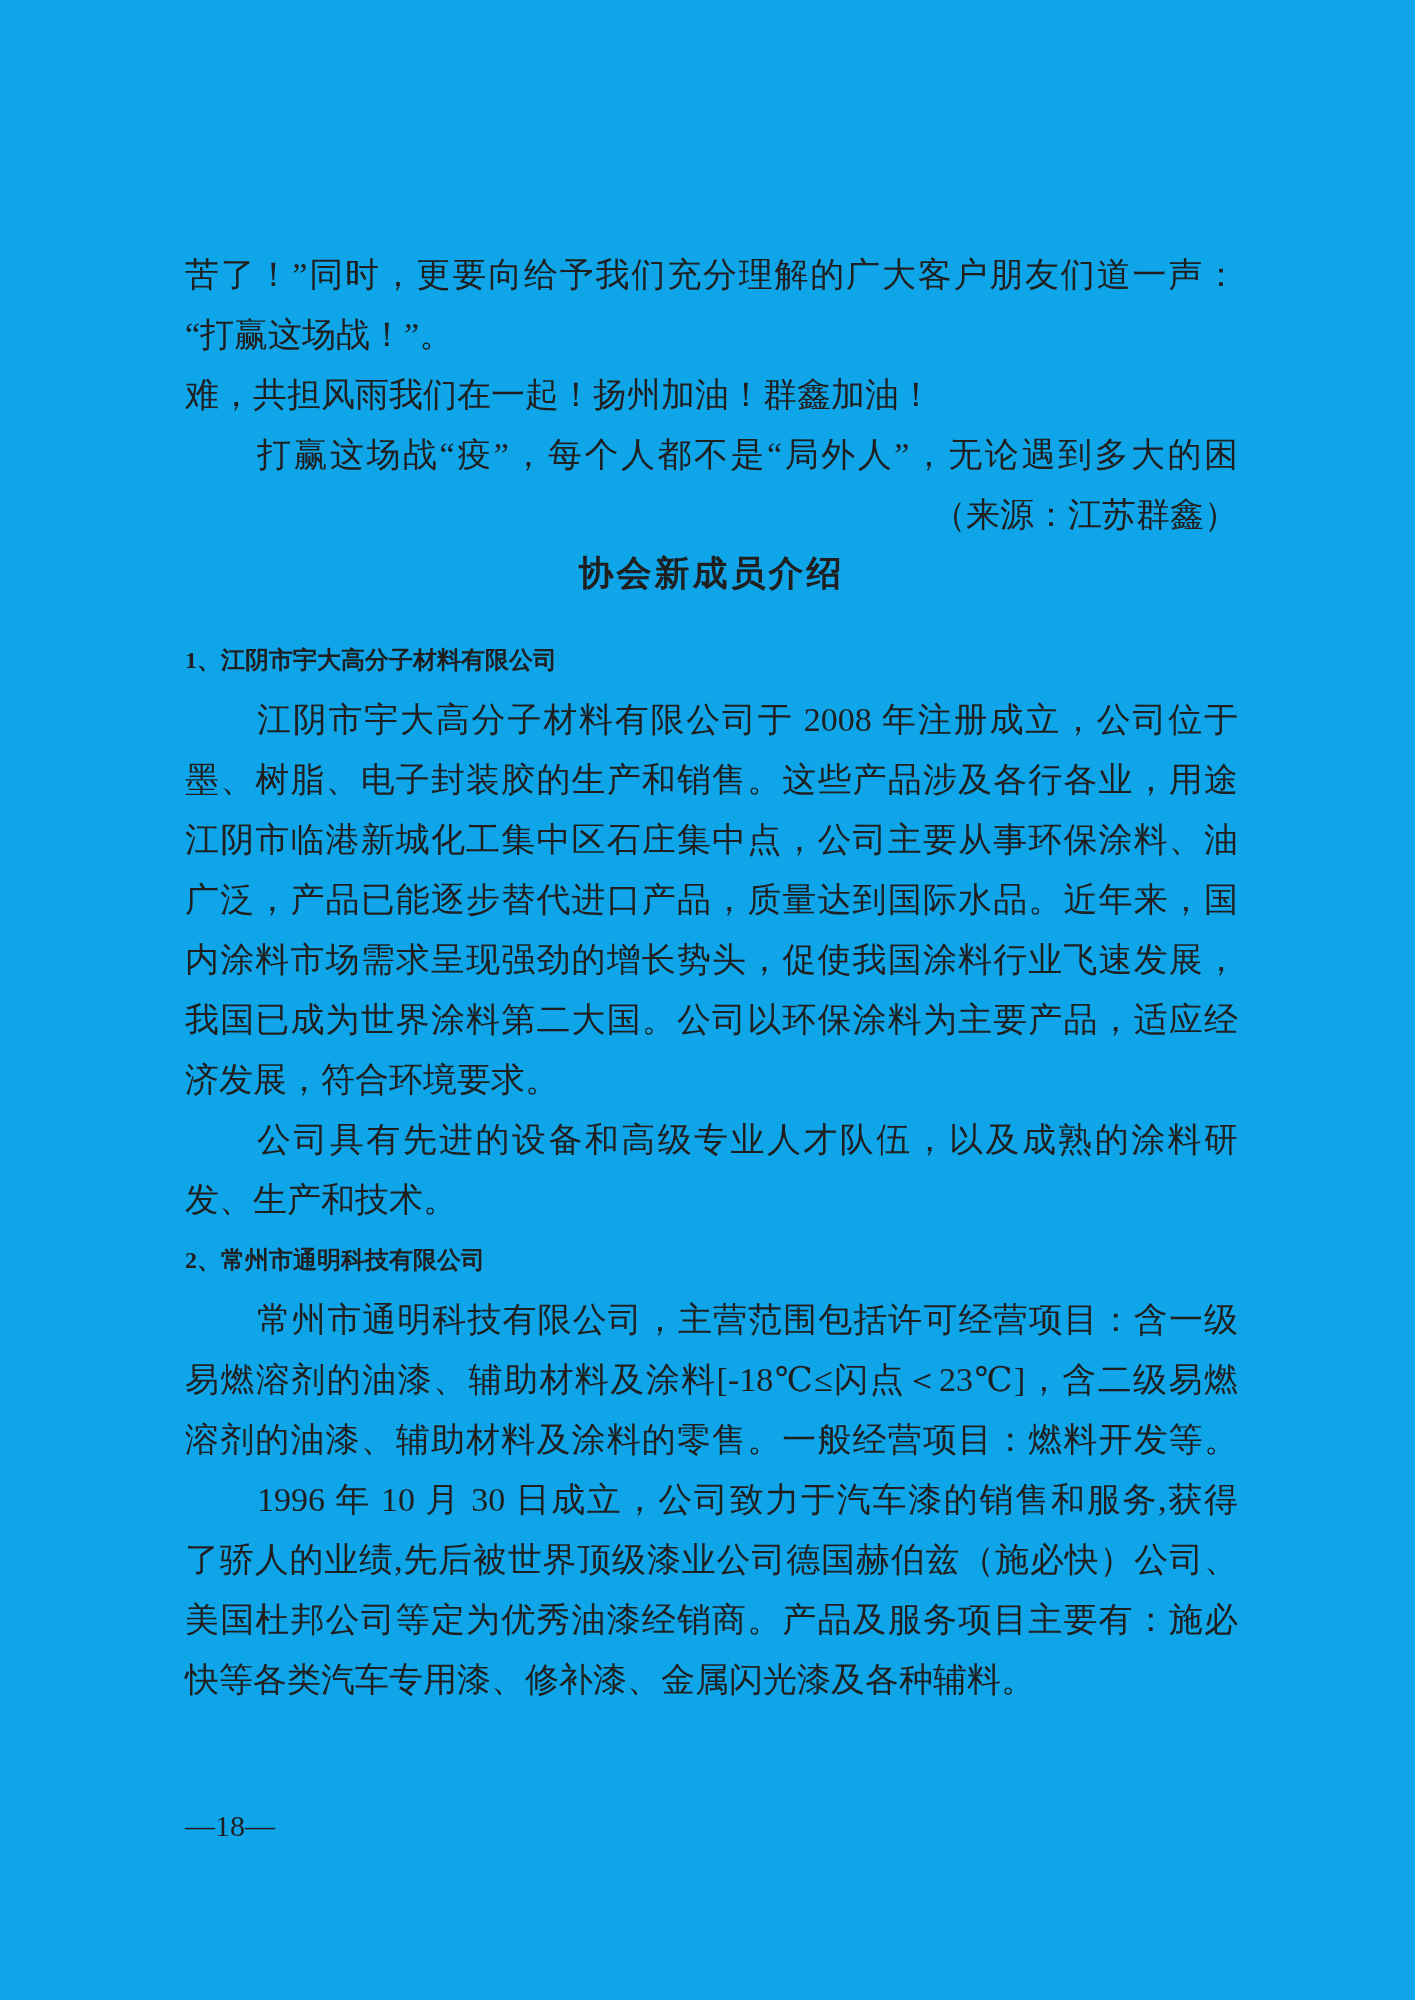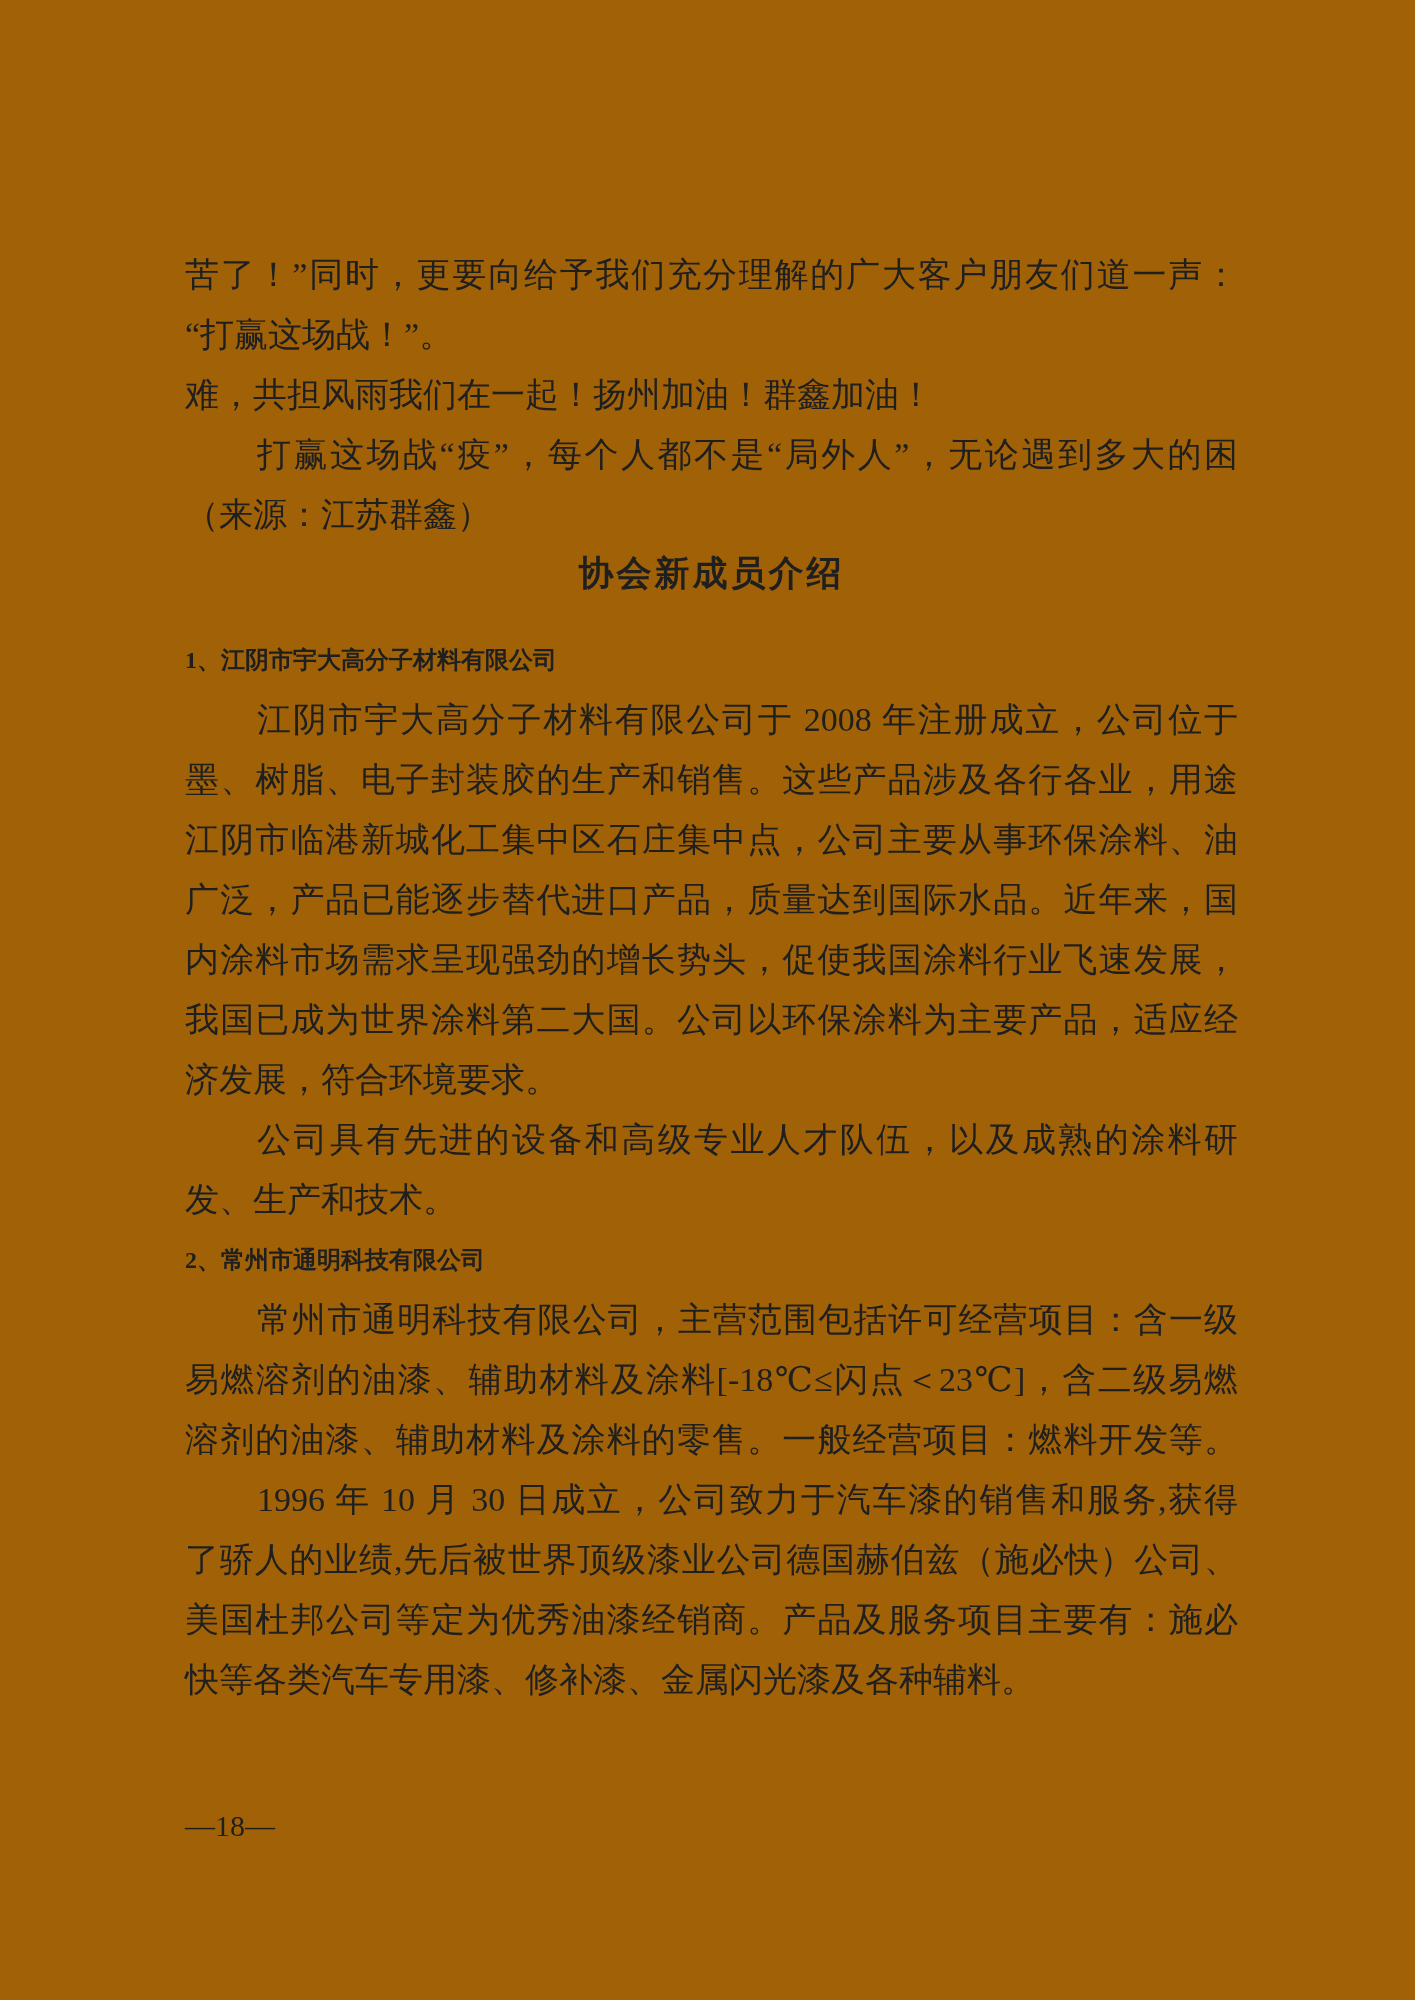--- a/index.html
+++ b/index.html
@@ -4,21 +4,21 @@
 <style>
   html, body {
     margin: 0;
     padding: 0;
     background: #ffffff;
   }
   .page {
     position: relative;
     width: 1415px;
     height: 2000px;
-    background: #a16207;
+    background: #0ea5e9;
     font-family: "Liberation Serif", "DejaVu Serif", serif;
     color: #1f1f1f;
     overflow: hidden;
   }
   .content {
     position: absolute;
     left: 185px;
     top: 245px;
     width: 1053px;
   }
@@ -27,21 +27,21 @@
     font-size: 34px;
     line-height: 60px;
     height: 60px;
     white-space: pre-wrap;
   }
   .line.fill {
     text-align: justify;
     text-align-last: justify;
   }
   .line.indent { text-indent: 72px; }
-  .para.right .line { }
+  .para.right .line { text-align: right; }
   .heading {
     font-size: 24px;
     line-height: 60px;
     height: 60px;
     font-weight: bold;
   }
   .title {
     font-size: 35px;
     line-height: 58px;
     height: 58px;

